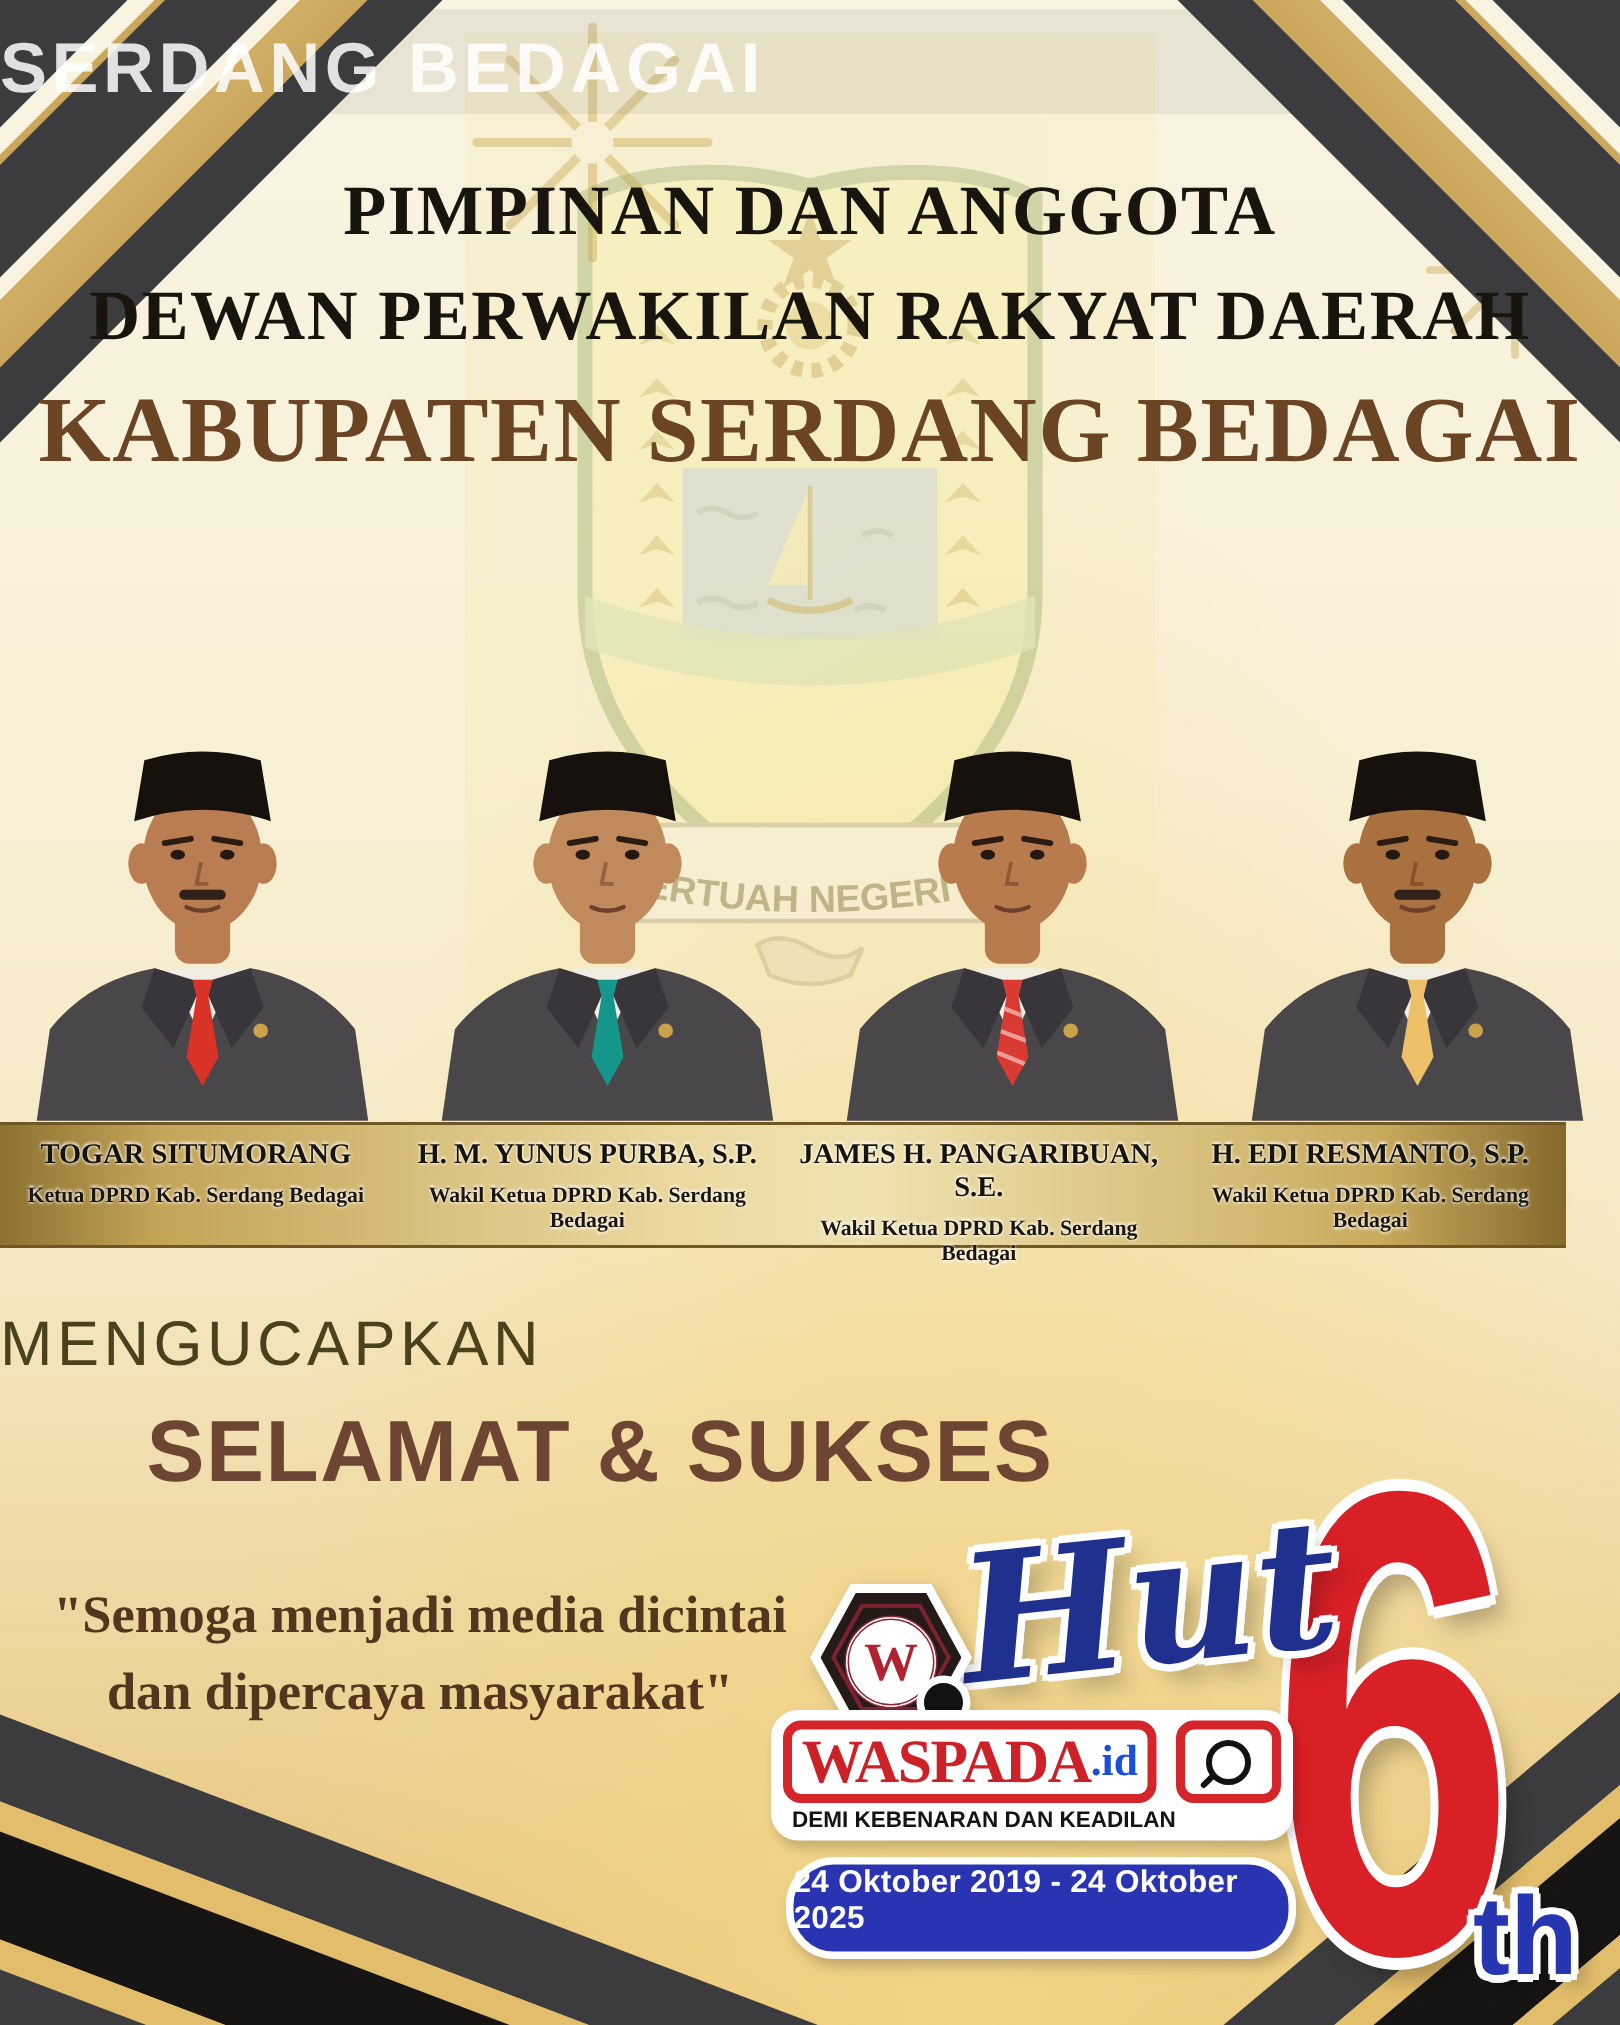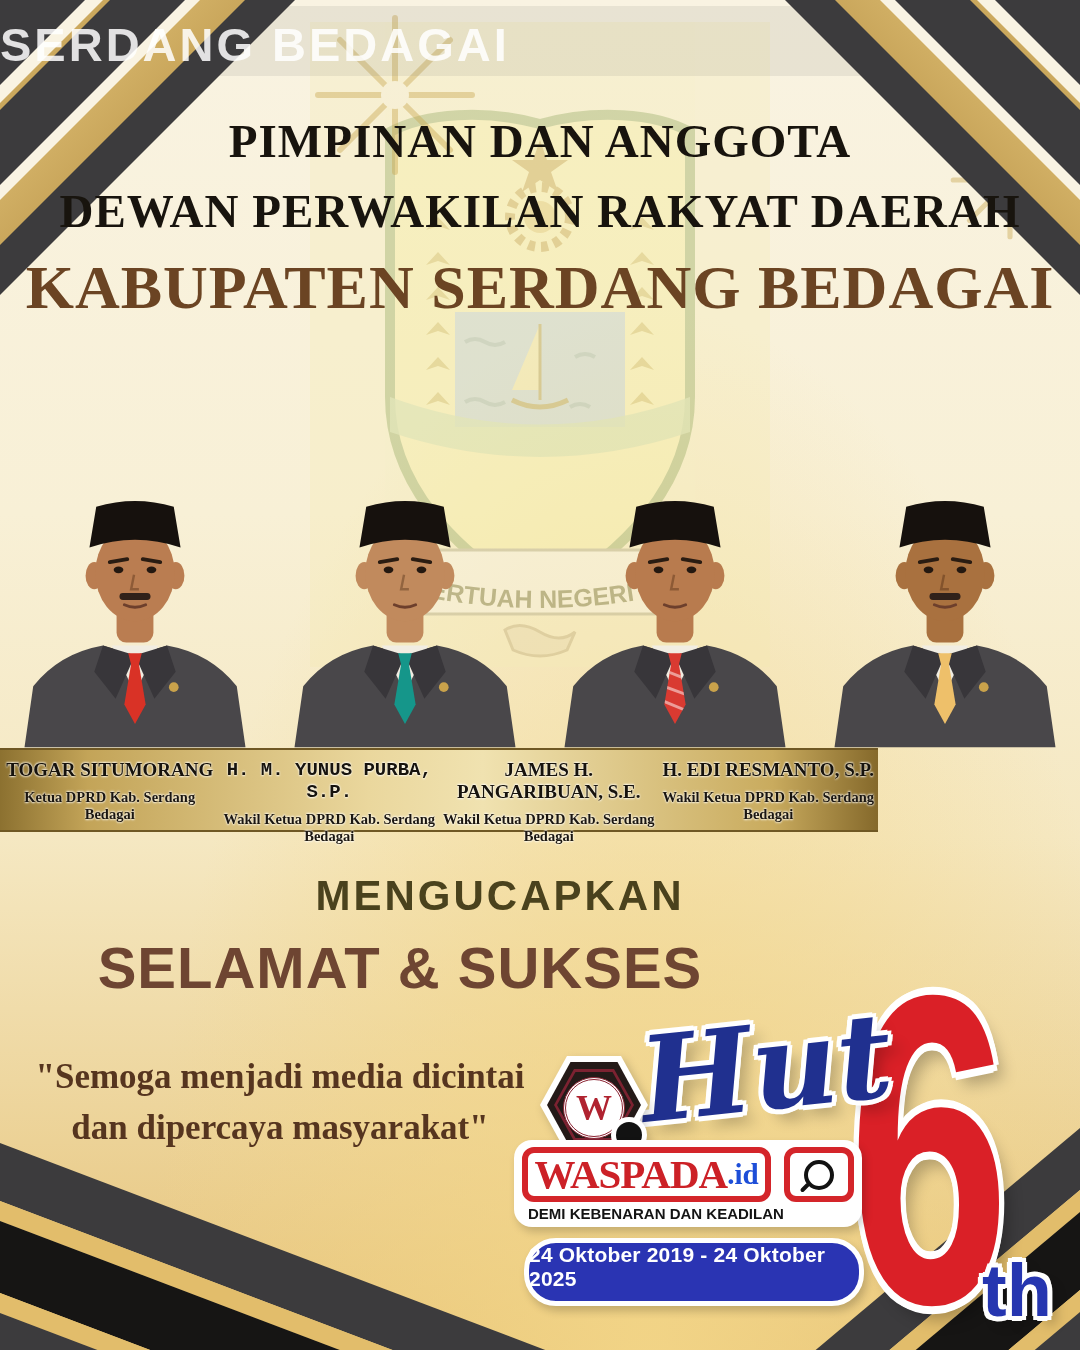--- a/index.html
+++ b/index.html
@@ -26,34 +26,34 @@
   .title{left:0;width:100%;text-align:center;z-index:4;
     font-family:"Liberation Serif","DejaVu Serif",serif;font-weight:700;}
   .t1{top:114px;font-size:47px;color:#18140e;letter-spacing:1px;}
   .t2{top:184px;font-size:47px;color:#18140e;letter-spacing:1px;}
   .t3{top:252px;font-size:62px;color:#6b4423;letter-spacing:1px;}
   
   .photos-row{left:0;top:440px;width:1080px;height:308px;display:grid;
     grid-template-columns:repeat(4,1fr);justify-items:center;align-items:end;z-index:4;}
   .portrait{line-height:0;}
   
-  .name-band{left:0;top:748px;width:878px;height:80px;z-index:4;
+  .name-band{left:0;top:748px;width:1044px;height:80px;z-index:4;
     background:linear-gradient(90deg,#8c7130 0%,#c3a458 10%,#ead79d 42%,#f0e2b0 55%,#c9ab5e 88%,#85692b 100%);
     border-top:2px solid #6f5824;border-bottom:2px solid #6f5824;
     display:grid;grid-template-columns:repeat(4,1fr);}
   .band-cell{text-align:center;padding-top:9px;}
   .o-name{font-size:19px;font-weight:700;color:#17130d;
     text-shadow:0 1px 2px rgba(255,255,255,.9),0 -1px 2px rgba(255,255,255,.9);}
   .o-name.serif{font-family:"Liberation Serif","DejaVu Serif",serif;}
-  .o-name.sans{font-family:Liberation Mono, monospace;}
+  .o-name.sans{font-family:Liberation Serif, serif;}
   .o-title{margin-top:8px;font-size:14.5px;font-weight:700;color:#1b1610;
     font-family:"Liberation Serif","DejaVu Serif",serif;
     text-shadow:0 1px 2px rgba(255,255,255,.9),0 -1px 2px rgba(255,255,255,.9);}
   
-  .lead{left:0;top:872px;width:1000px;text-align:center;font-size:42px;font-weight:700;
+  .lead{left:0;top:872px;width:1000px;font-size:42px;font-weight:400;
     letter-spacing:3px;color:#4a421d;z-index:4;}
   .headline{left:0;top:934px;width:800px;text-align:center;font-size:58px;font-weight:800;
     letter-spacing:1px;color:#6e4532;z-index:4;}
   .quote{left:32px;top:1052px;width:496px;text-align:center;z-index:4;
     font-family:"Liberation Serif","DejaVu Serif",serif;font-weight:700;
     font-size:35px;line-height:1.45;color:#56351f;}
   
   .stripes{left:0;top:0;width:1080px;height:1350px;z-index:1;pointer-events:none;}
   
   .hut{left:640px;top:998px;z-index:6;font-family:"DejaVu Serif","Liberation Serif",serif;

